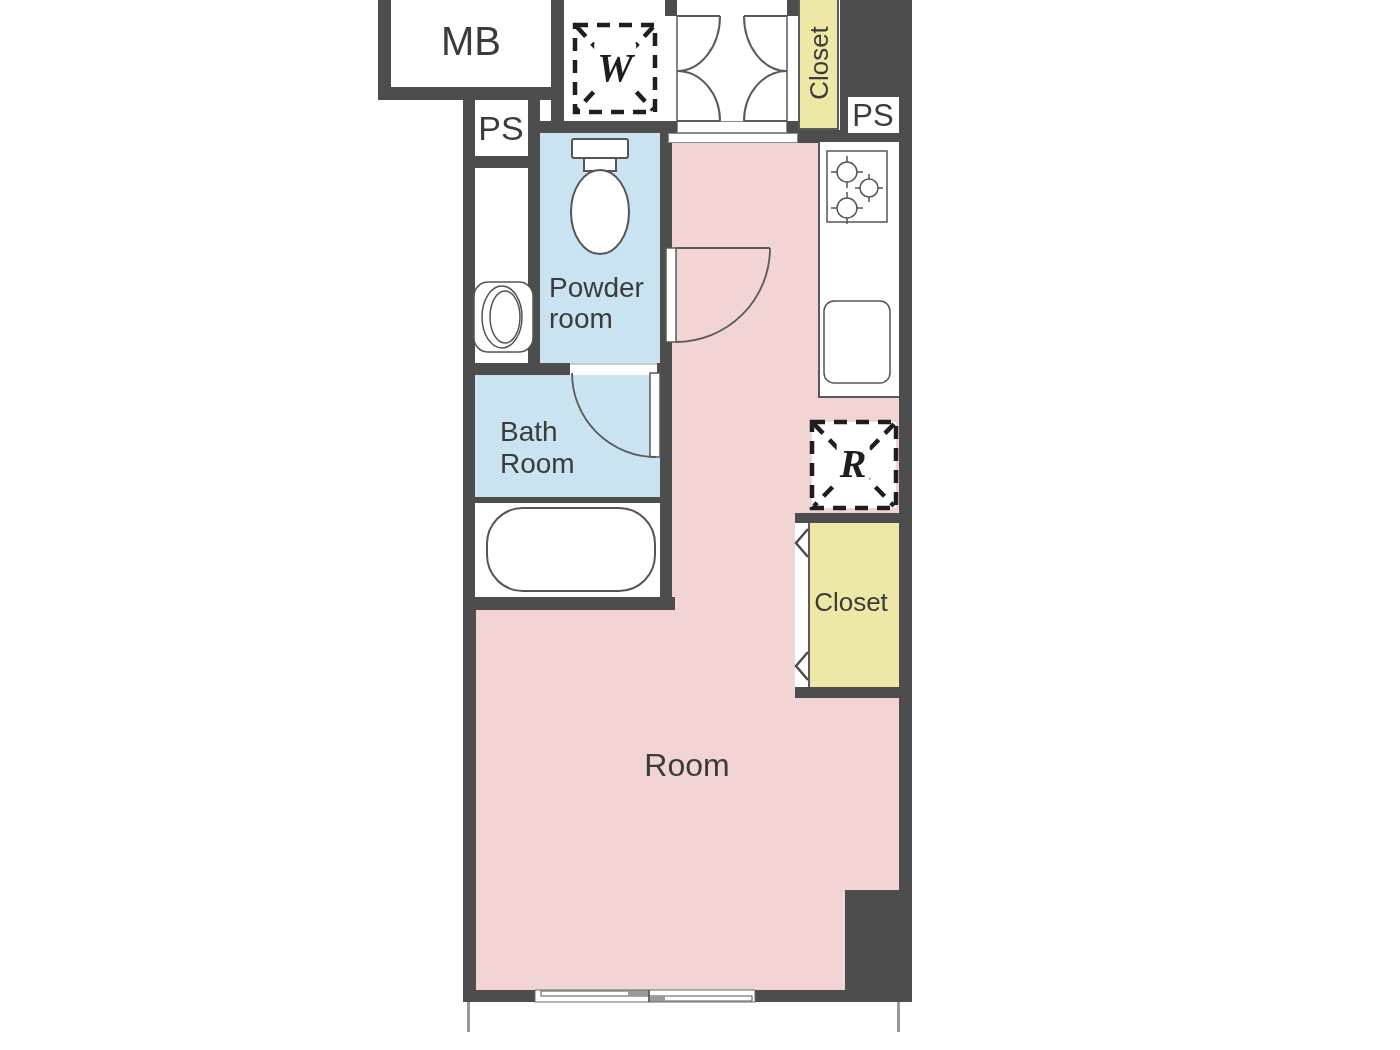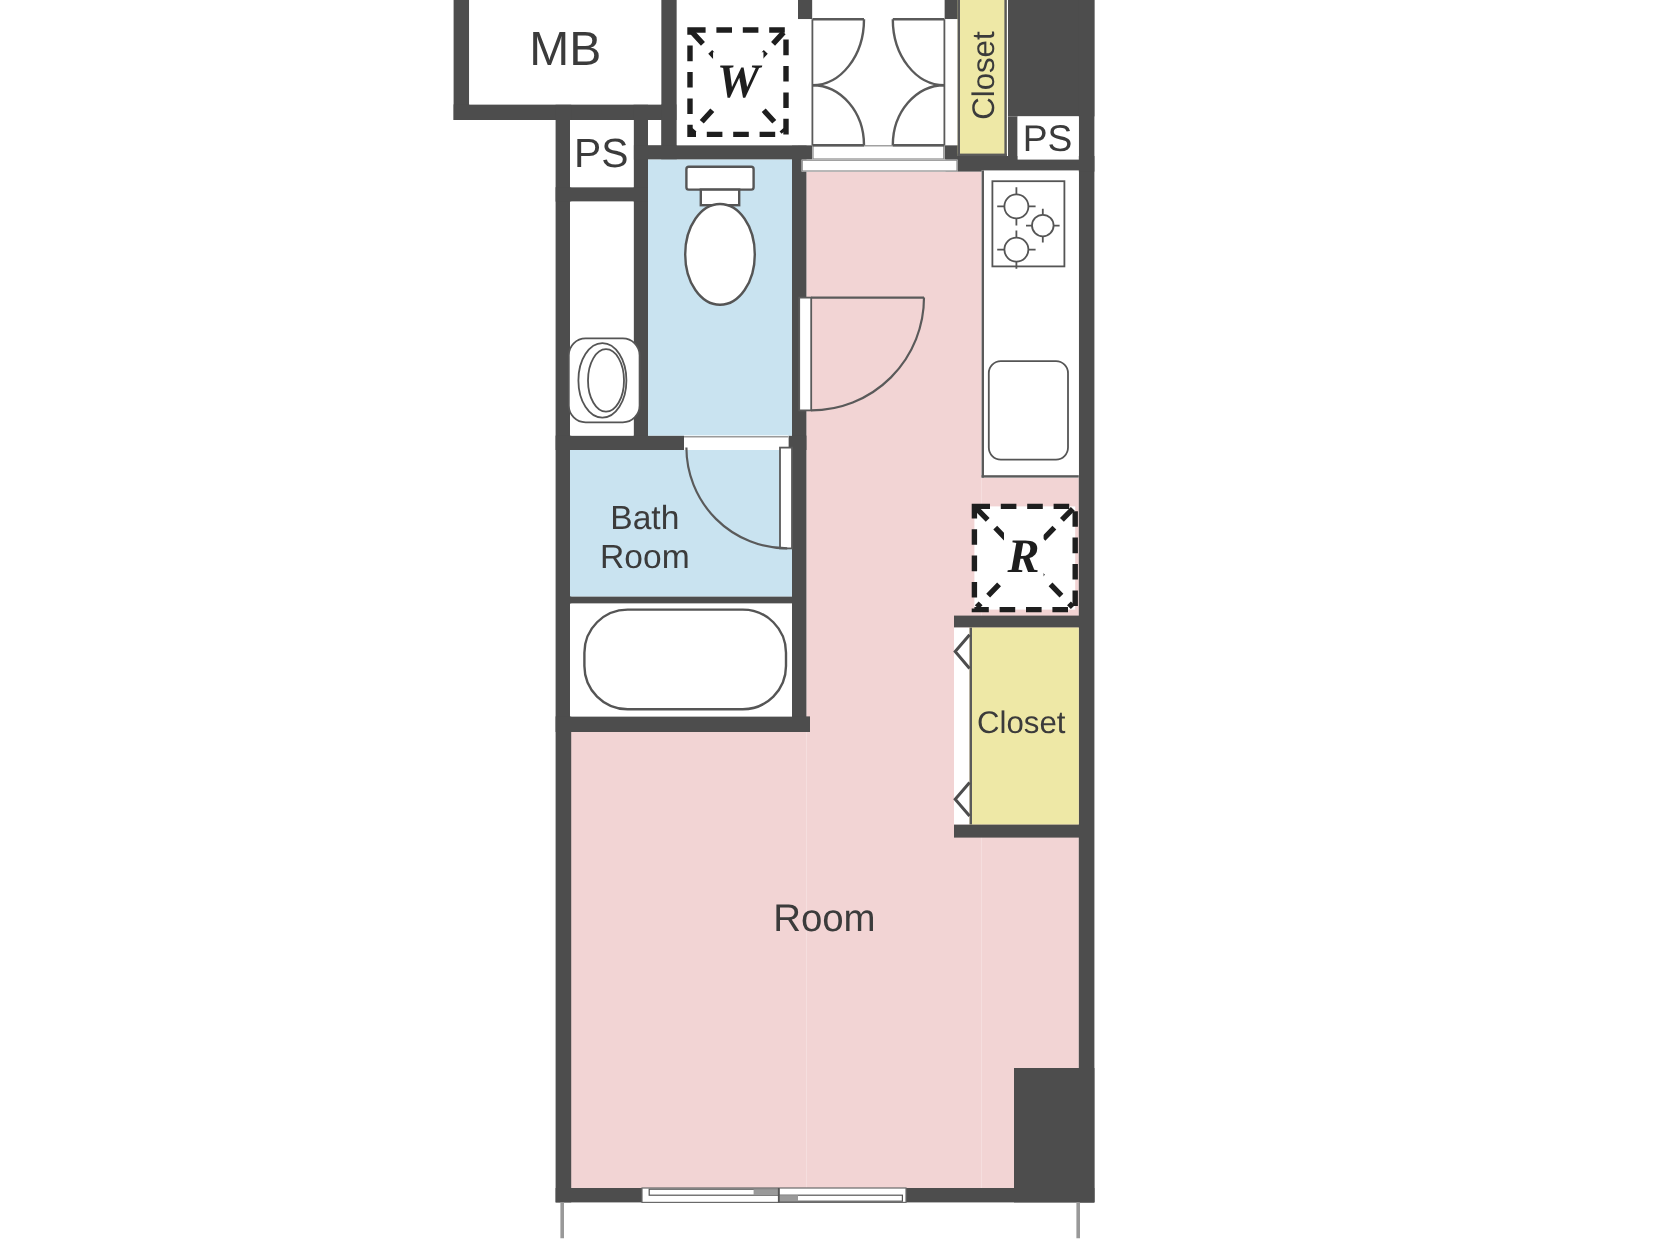--- a/index.html
+++ b/index.html
@@ -171,22 +171,26 @@
   <div class="lbl" style="left:471px;top:41px;font-size:40px;">MB</div>
 
   <div class="lbl" style="left:501px;top:128px;font-size:34px;">PS</div>
 
   <div class="lbl" style="left:873px;top:115px;font-size:31px;">PS</div>
 
   <div class="lbl lbl-rot" style="left:819px;top:63px;font-size:26px;">Closet</div>
 
   <div class="lbl" style="left:851px;top:602px;font-size:26px;">Closet</div>
 
-
-  <div class="lbl-block" style="left:500px;top:416px;font-size:28px;line-height:32px;text-align:center;">
+  <div class="lbl-block" style="left:549px;top:272px;font-size:28px;line-height:31px;">
+    <div>Powder</div>
+    <div>room</div>
+  </div>
+
+  <div class="lbl-block" style="left:500px;top:416px;font-size:28px;line-height:32px;">
     <div>Bath</div>
     <div>Room</div>
   </div>
 
   <div class="lbl-block center-text" style="left:607px;top:745px;width:160px;font-size:32px;line-height:41px;">
     <div>Room</div>
   </div>
 
   <div class="appliance-letter" style="left:615px;top:67px;font-size:40px;">W</div>
 

